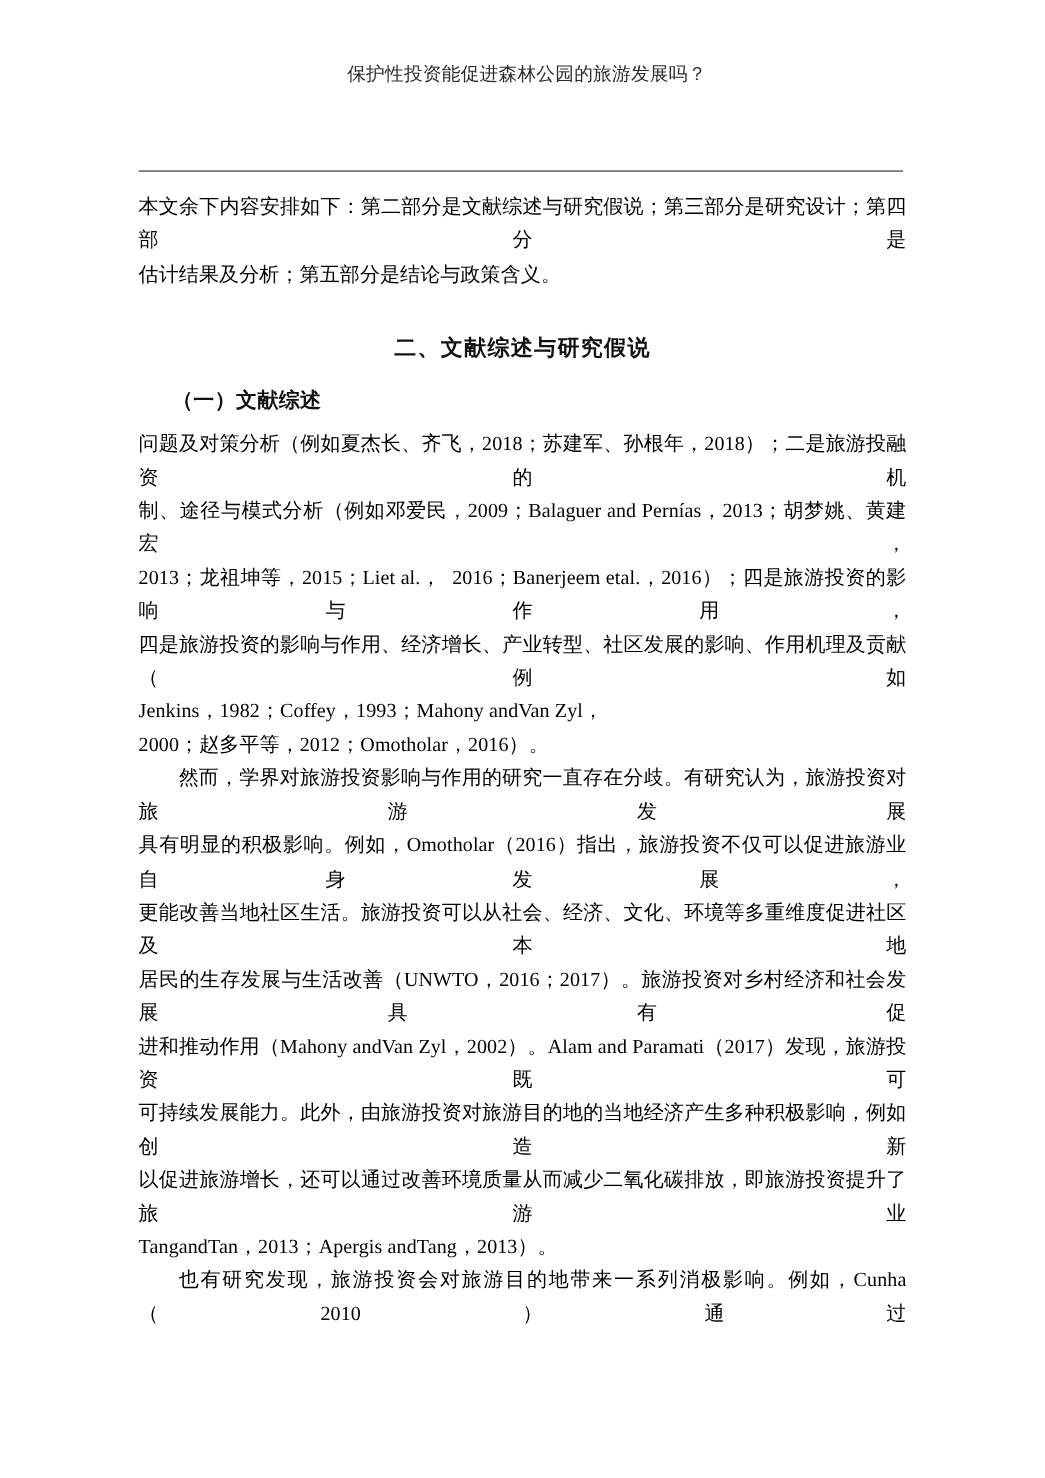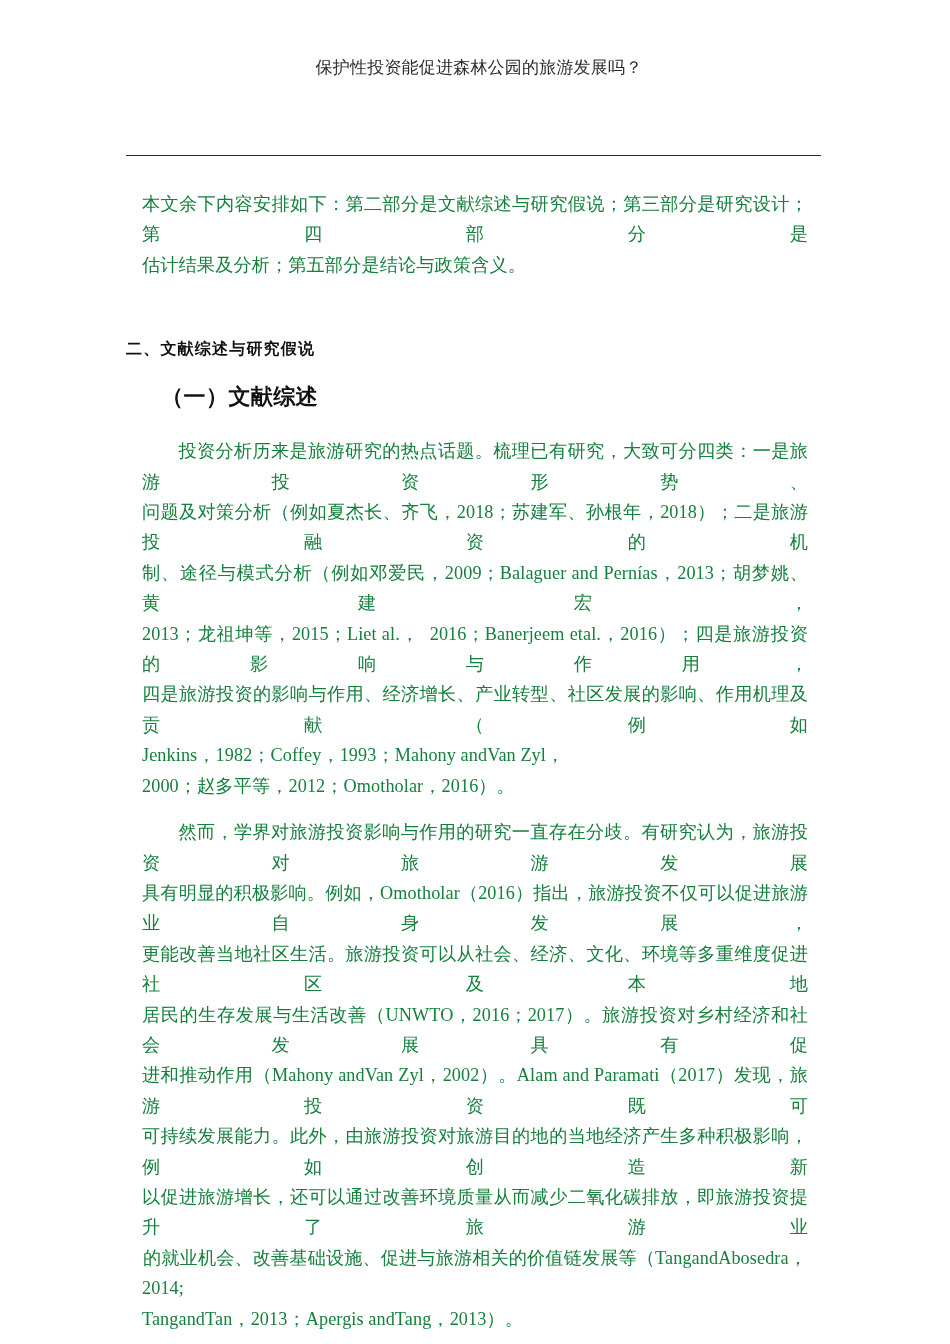--- a/index.html
+++ b/index.html
@@ -48,59 +48,59 @@
 
   
   .column {
     position: absolute;
     top: 173px;
     left: 126px;
     width: 698px;
   }
 
   p.body {
-    margin: 16px;
+    margin: 0;
     font-size: 18.2px;
     line-height: 30.4px;
     text-align: justify;
     text-justify: inter-ideograph;
     letter-spacing: 0.1px;
-    color: #15803d;
+    color: #000000;
   }
 
   
   .ln {
     display: block;
     white-space: pre-wrap;
   }
   .ln.just {
     text-align: justify;
     text-align-last: justify;
   }
   .ln.left {
     text-align: center;
     text-align-last: left;
   }
   .ln.ti { text-indent: 2em; }
 
   
   h1.section-title {
     margin: 0;
-    font-size: 16px;
+    font-size: 20px;
     line-height: 30px;
     font-weight: bold;
-    text-align: left;
+    text-align: center;
     font-family: "Liberation Sans", "DejaVu Sans", sans-serif;
     letter-spacing: 1.2px;
     color: #111;
   }
 
   h2.subsection-title {
     margin: 0;
-    font-size: 22px;
+    font-size: 19px;
     line-height: 30px;
     font-weight: bold;
     font-family: "Liberation Sans", "DejaVu Sans", sans-serif;
     text-indent: 1.6em;
     letter-spacing: 0.4px;
     color: #111;
   }
 
   .gap-lg { height: 38px; }
   .gap-md { height: 18px; }
@@ -126,38 +126,36 @@
 
     <h1 class="section-title">二、文献综述与研究假说</h1>
 
     <div class="gap-md"></div>
 
     <h2 class="subsection-title">（一）文献综述</h2>
 
     <div class="gap-sm"></div>
 
     <p class="body">
-      <span class="ln just ti">投资分析历来是旅游研究的热点话题。梳理已有研究，大致可分四类：一是旅游投资形势、</span>
       <span class="ln just">问题及对策分析（例如夏杰长、齐飞，2018；苏建军、孙根年，2018）；二是旅游投融资的机</span>
       <span class="ln just">制、途径与模式分析（例如邓爱民，2009；Balaguer and Pernías，2013；胡梦姚、黄建宏，</span>
       <span class="ln just">2013；龙祖坤等，2015；Liet al.，  2016；Banerjeem etal.，2016）；四是旅游投资的影响与作用，</span>
       <span class="ln just">四是旅游投资的影响与作用、经济增长、产业转型、社区发展的影响、作用机理及贡献（例如</span>
       <span class="ln left">Jenkins，1982；Coffey，1993；Mahony andVan Zyl，</span>
       <span class="ln left">2000；赵多平等，2012；Omotholar，2016）。</span>
     </p>
 
     <p class="body">
       <span class="ln just ti">然而，学界对旅游投资影响与作用的研究一直存在分歧。有研究认为，旅游投资对旅游发展</span>
       <span class="ln just">具有明显的积极影响。例如，Omotholar（2016）指出，旅游投资不仅可以促进旅游业自身发展，</span>
       <span class="ln just">更能改善当地社区生活。旅游投资可以从社会、经济、文化、环境等多重维度促进社区及本地</span>
       <span class="ln just">居民的生存发展与生活改善（UNWTO，2016；2017）。旅游投资对乡村经济和社会发展具有促</span>
       <span class="ln just">进和推动作用（Mahony andVan Zyl，2002）。Alam and Paramati（2017）发现，旅游投资既可</span>
       <span class="ln just">可持续发展能力。此外，由旅游投资对旅游目的地的当地经济产生多种积极影响，例如创造新</span>
       <span class="ln just">以促进旅游增长，还可以通过改善环境质量从而减少二氧化碳排放，即旅游投资提升了旅游业</span>
-      <span class="ln left">的就业机会、改善基础设施、促进与旅游相关的价值链发展等（TangandAbosedra，2014;</span>
       <span class="ln left">TangandTan，2013；Apergis andTang，2013）。</span>
     </p>
 
     <p class="body">
       <span class="ln just ti">也有研究发现，旅游投资会对旅游目的地带来一系列消极影响。例如，Cunha（2010）通过</span>
 
     </p>
 
   </div>
 </div>

